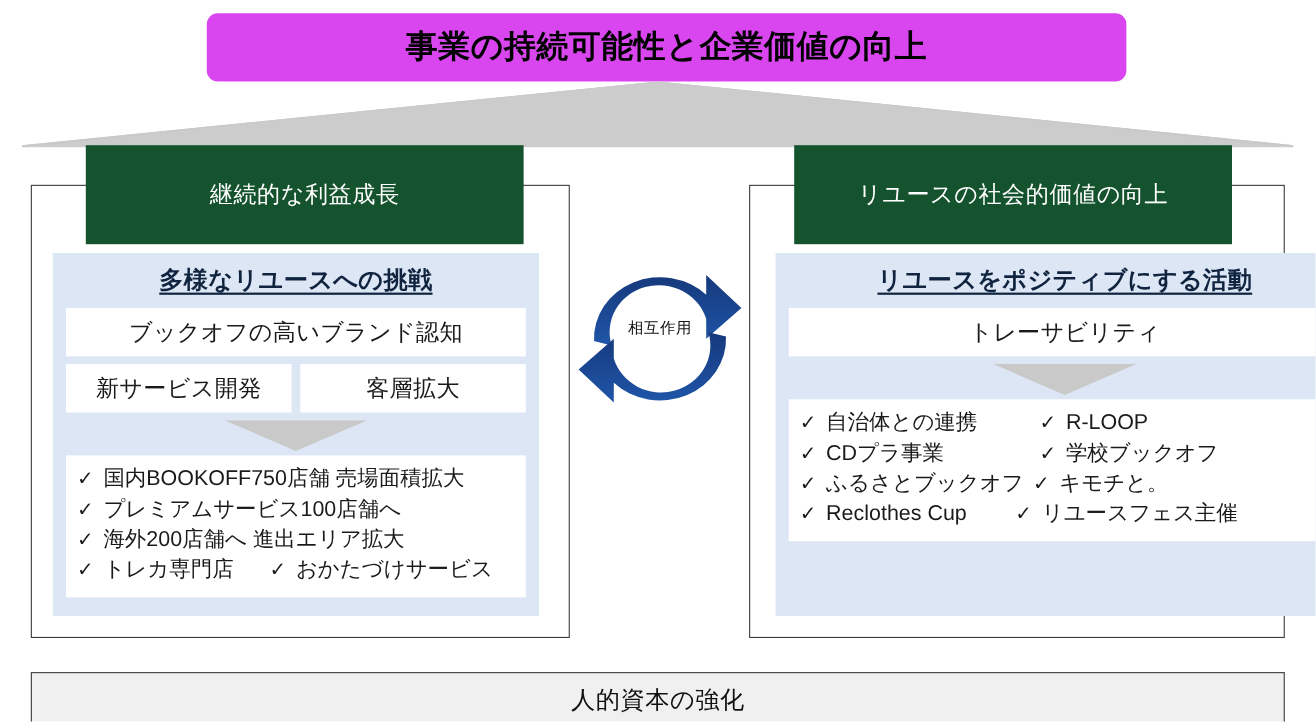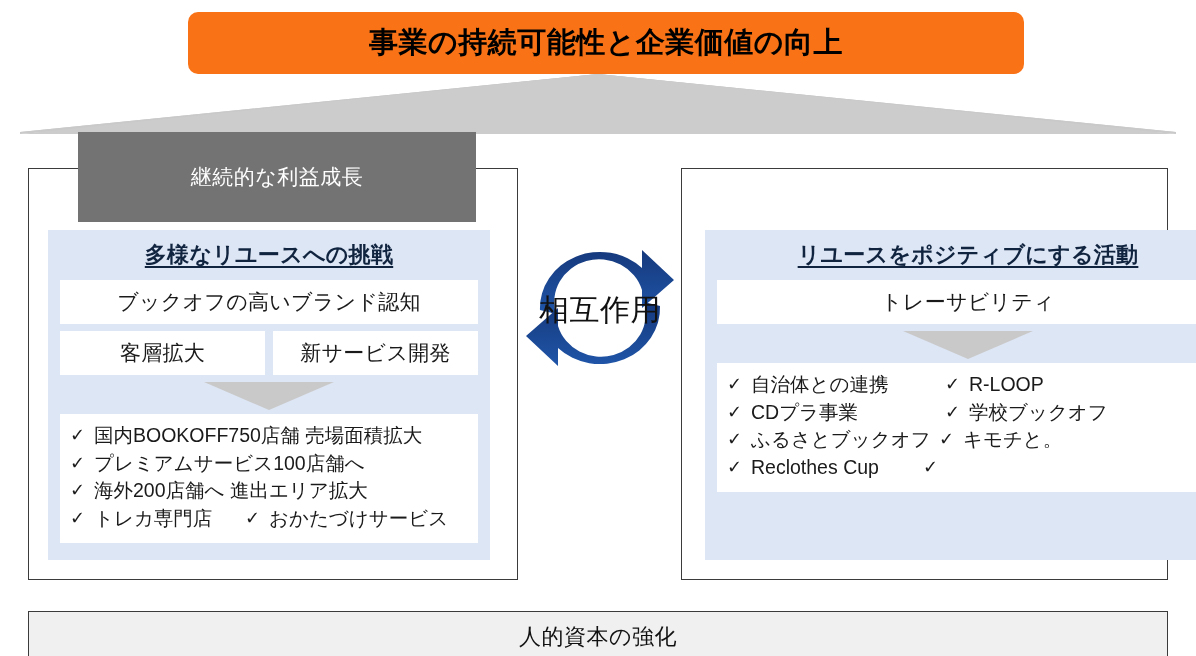--- a/index.html
+++ b/index.html
@@ -21,21 +21,21 @@
     height: 656px;
   }
 
   
   .title-box {
     position: absolute;
     left: 188px;
     top: 12px;
     width: 836px;
     height: 62px;
-    background: #f97316;
+    background: #d946ef;
     border-radius: 10px;
     display: flex;
     align-items: center;
     justify-content: center;
   }
   .title-text {
     font-size: 29px;
     font-weight: bold;
     color: #000000;
     letter-spacing: 0.5px;
@@ -56,21 +56,21 @@
     border: 1.4px solid #3b3b3b;
     background: transparent;
     box-sizing: border-box;
   }
   .frame-left  { left: 28px;  top: 168px; width: 490px; height: 412px; }
   .frame-right { left: 681px; top: 168px; width: 487px; height: 412px; }
 
   
   .pillar-head {
     position: absolute;
-    background: #737373;
+    background: #14532d;
     display: flex;
     align-items: center;
     justify-content: center;
     box-sizing: border-box;
   }
   .pillar-head-left  { left: 78px;  top: 132px; width: 398px; height: 90px; }
   .pillar-head-right { left: 722px; top: 132px; width: 398px; height: 90px; }
   .pillar-head-text {
     color: #ffffff;
     font-size: 21px;
@@ -160,21 +160,21 @@
     top: 228px;
     width: 152px;
     height: 160px;
   }
   .cycle-label {
     position: absolute;
     left: 524px;
     top: 290px;
     width: 152px;
     text-align: center;
-    font-size: 30px;
+    font-size: 14px;
     color: #111111;
     letter-spacing: 0.5px;
   }
 
   
   .bottom-bar {
     position: absolute;
     left: 28px;
     top: 583px;
     width: 1140px;
@@ -216,22 +216,22 @@
   </div>
 
   <div class="pillar-body pillar-body-left">
     <div class="pillar-subtitle">多様なリユースへの挑戦</div>
 
     <div class="wbox-row">
       <div class="wbox">ブックオフの高いブランド認知</div>
     </div>
 
     <div class="wbox-row">
+      <div class="wbox">新サービス開発</div>
       <div class="wbox">客層拡大</div>
-      <div class="wbox">新サービス開発</div>
     </div>
 
     <div class="down-tri">
       <svg width="130" height="28" viewBox="0 0 130 28">
           <polygon points="0,0 130,0 65,28" fill="#c9c9c9"></polygon>
         </svg>
     </div>
 
     <div class="check-box">
       <div class="check-line-2col">
@@ -272,20 +272,23 @@
         <stop offset="100%" stop-color="#1f55a8"></stop>
       </linearGradient>
     </defs>
 
     <path d="M 16,82 A 60,56 0 0 1 118,40 L 118,22 L 150,52 L 118,80 L 118,62 A 44,42 0 0 0 32,86 Z" fill="url(#agrad)"></path>
 
     <path d="M 136,78 A 60,56 0 0 1 34,120 L 34,138 L 2,108 L 34,80 L 34,98 A 44,42 0 0 0 120,74 Z" fill="url(#agrad)"></path>
   </svg>
   <div class="cycle-label">相互作用</div>
 
+  <div class="pillar-head pillar-head-right">
+    <span class="pillar-head-text">リユースの社会的価値の向上</span>
+  </div>
 
   <div class="pillar-body pillar-body-right">
     <div class="pillar-subtitle">リユースをポジティブにする活動</div>
 
     <div class="wbox-row">
       <div class="wbox">トレーサビリティ</div>
     </div>
 
 
     <div class="down-tri">
@@ -325,20 +328,21 @@
           <span class="check-text">キモチと。</span>
         </span>
       </div>
       <div class="check-line-2col">
         <span class="col-a" style="flex:0 0 196px;">
           <span class="check-mark">✓</span>
           <span class="check-text">Reclothes Cup</span>
         </span>
         <span class="col-b">
           <span class="check-mark">✓</span>
+          <span class="check-text">リユースフェス主催</span>
         </span>
       </div>
     </div>
   </div>
 
   <div class="bottom-bar">
     <span class="bottom-text">人的資本の強化</span>
   </div>
 
 </div>

